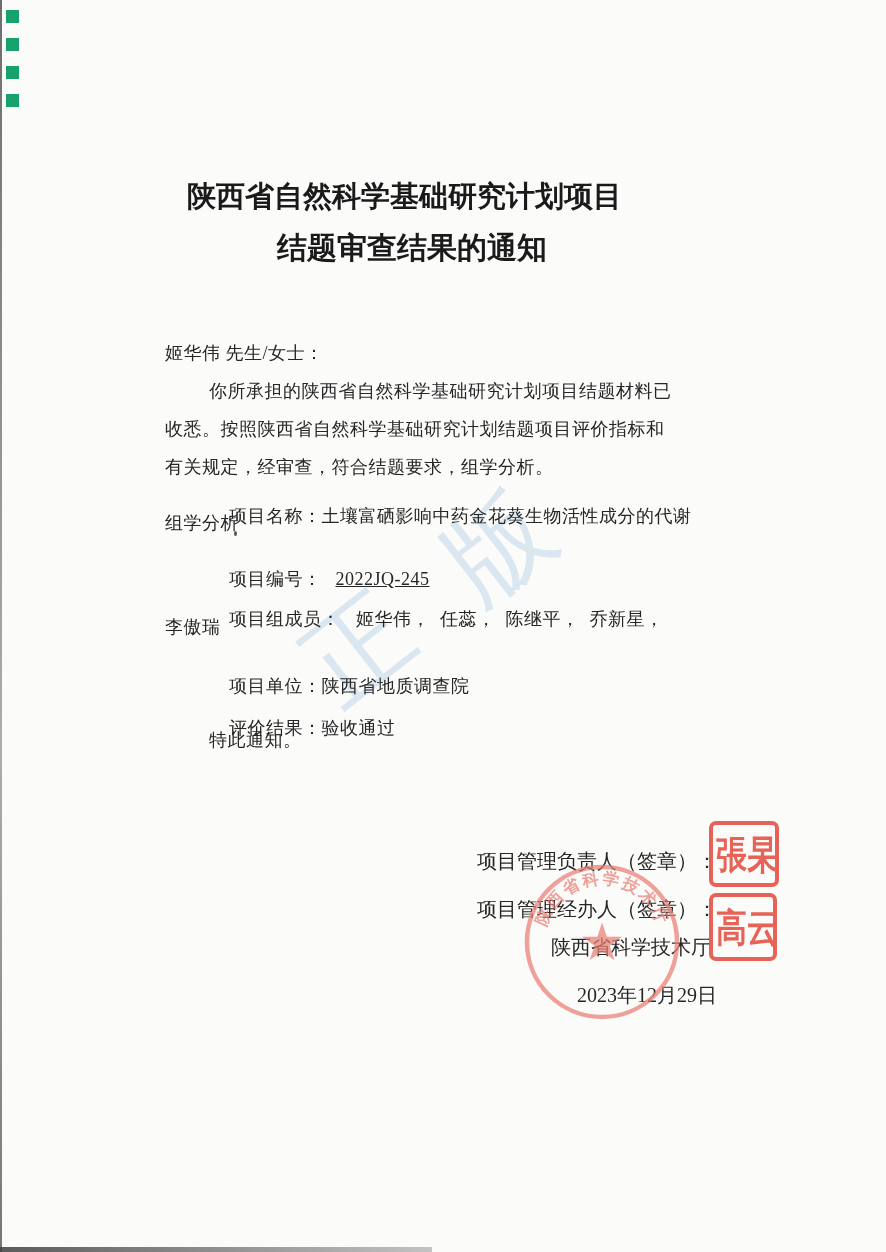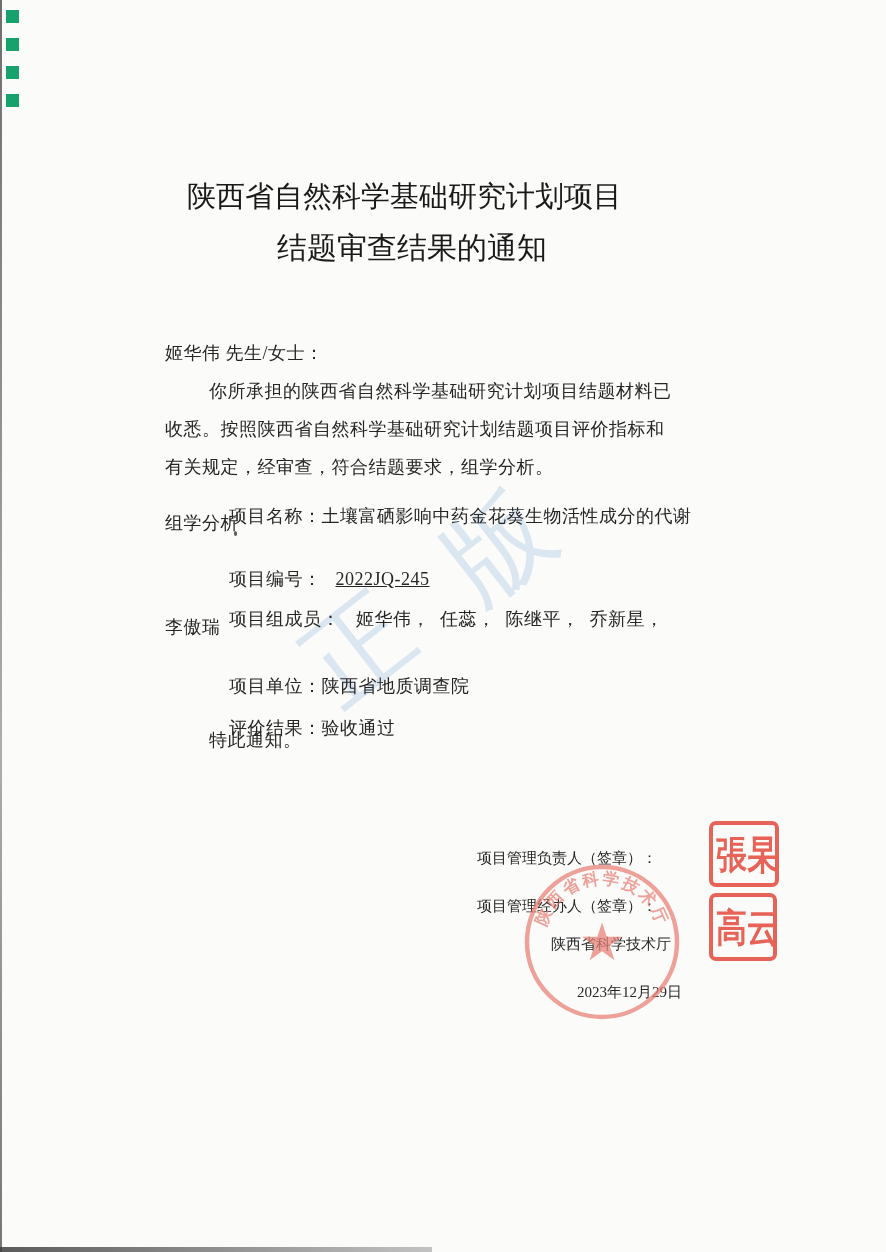--- a/index.html
+++ b/index.html
@@ -23,26 +23,26 @@
     position:absolute;
     white-space:pre;
     font-size:18px;
     letter-spacing:0.5px;
     color:var(--text-color);
     line-height:1.1;
   }
   .title-line{
     position:absolute;
     font-family:"DejaVu Sans", sans-serif;
-    font-weight:normal;
+    font-weight:bold;
     color:var(--title-color);
     white-space:pre;
     line-height:1;
   }
-  .sign-line{font-size:15px;letter-spacing:0;}
+  .sign-line{font-size:20px;letter-spacing:0;}
   .value-gap{margin-left:14px;text-decoration:underline;}
   .value-gap-sm{margin-left:16px;}
   
   .name-seal{
     position:absolute;
     border:4px solid var(--seal-red);
     border-radius:7px;
     display:flex;
     align-items:center;
     justify-content:space-between;

